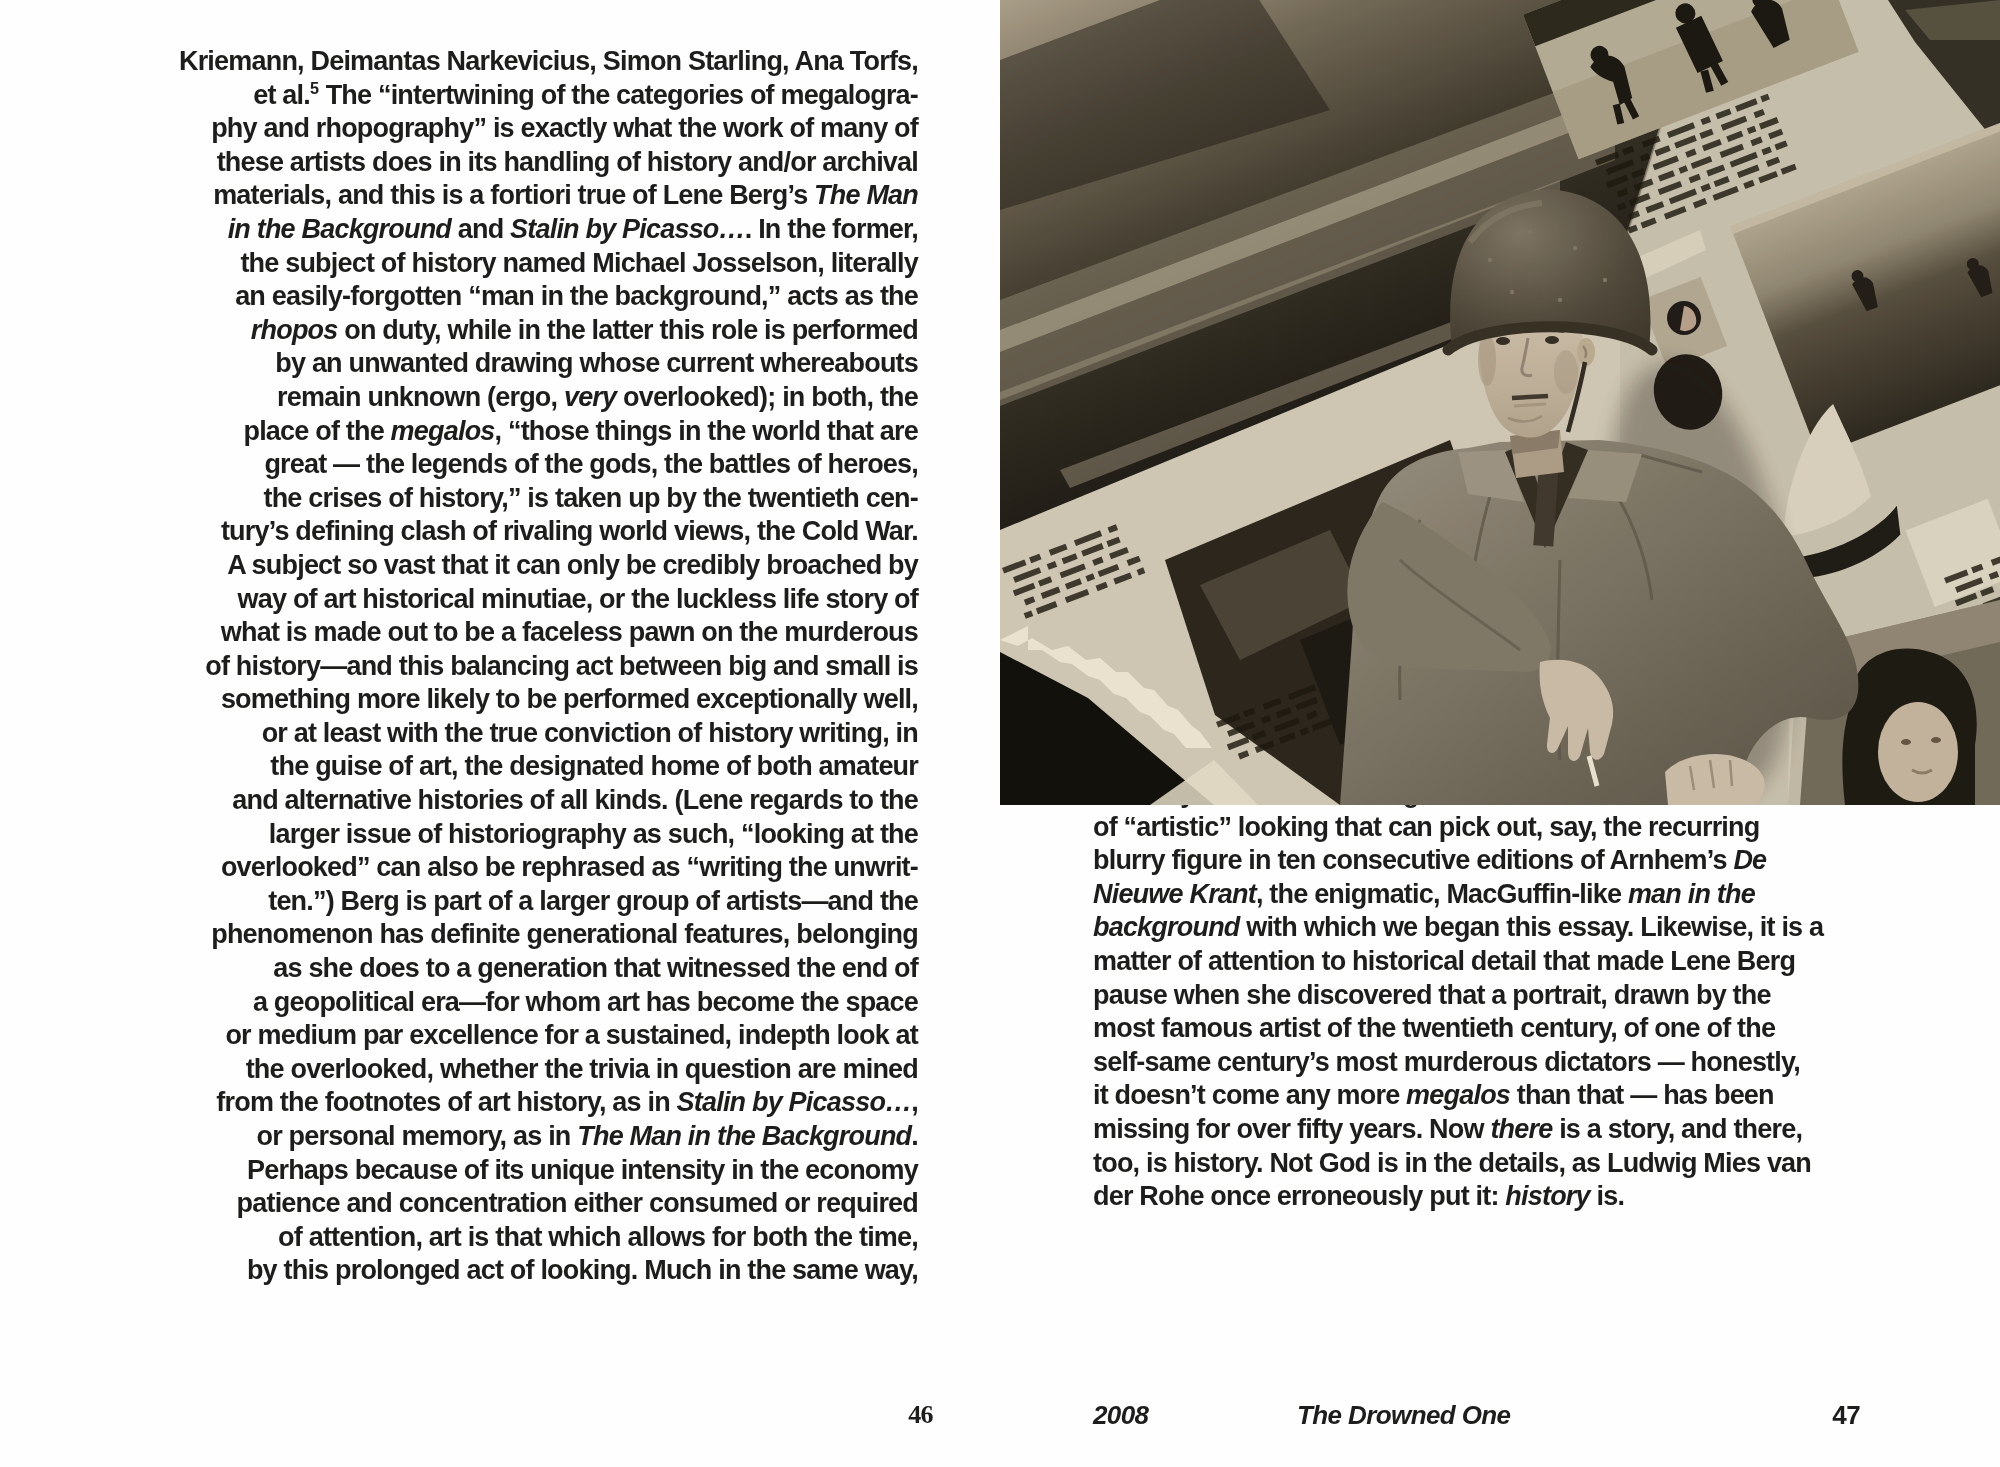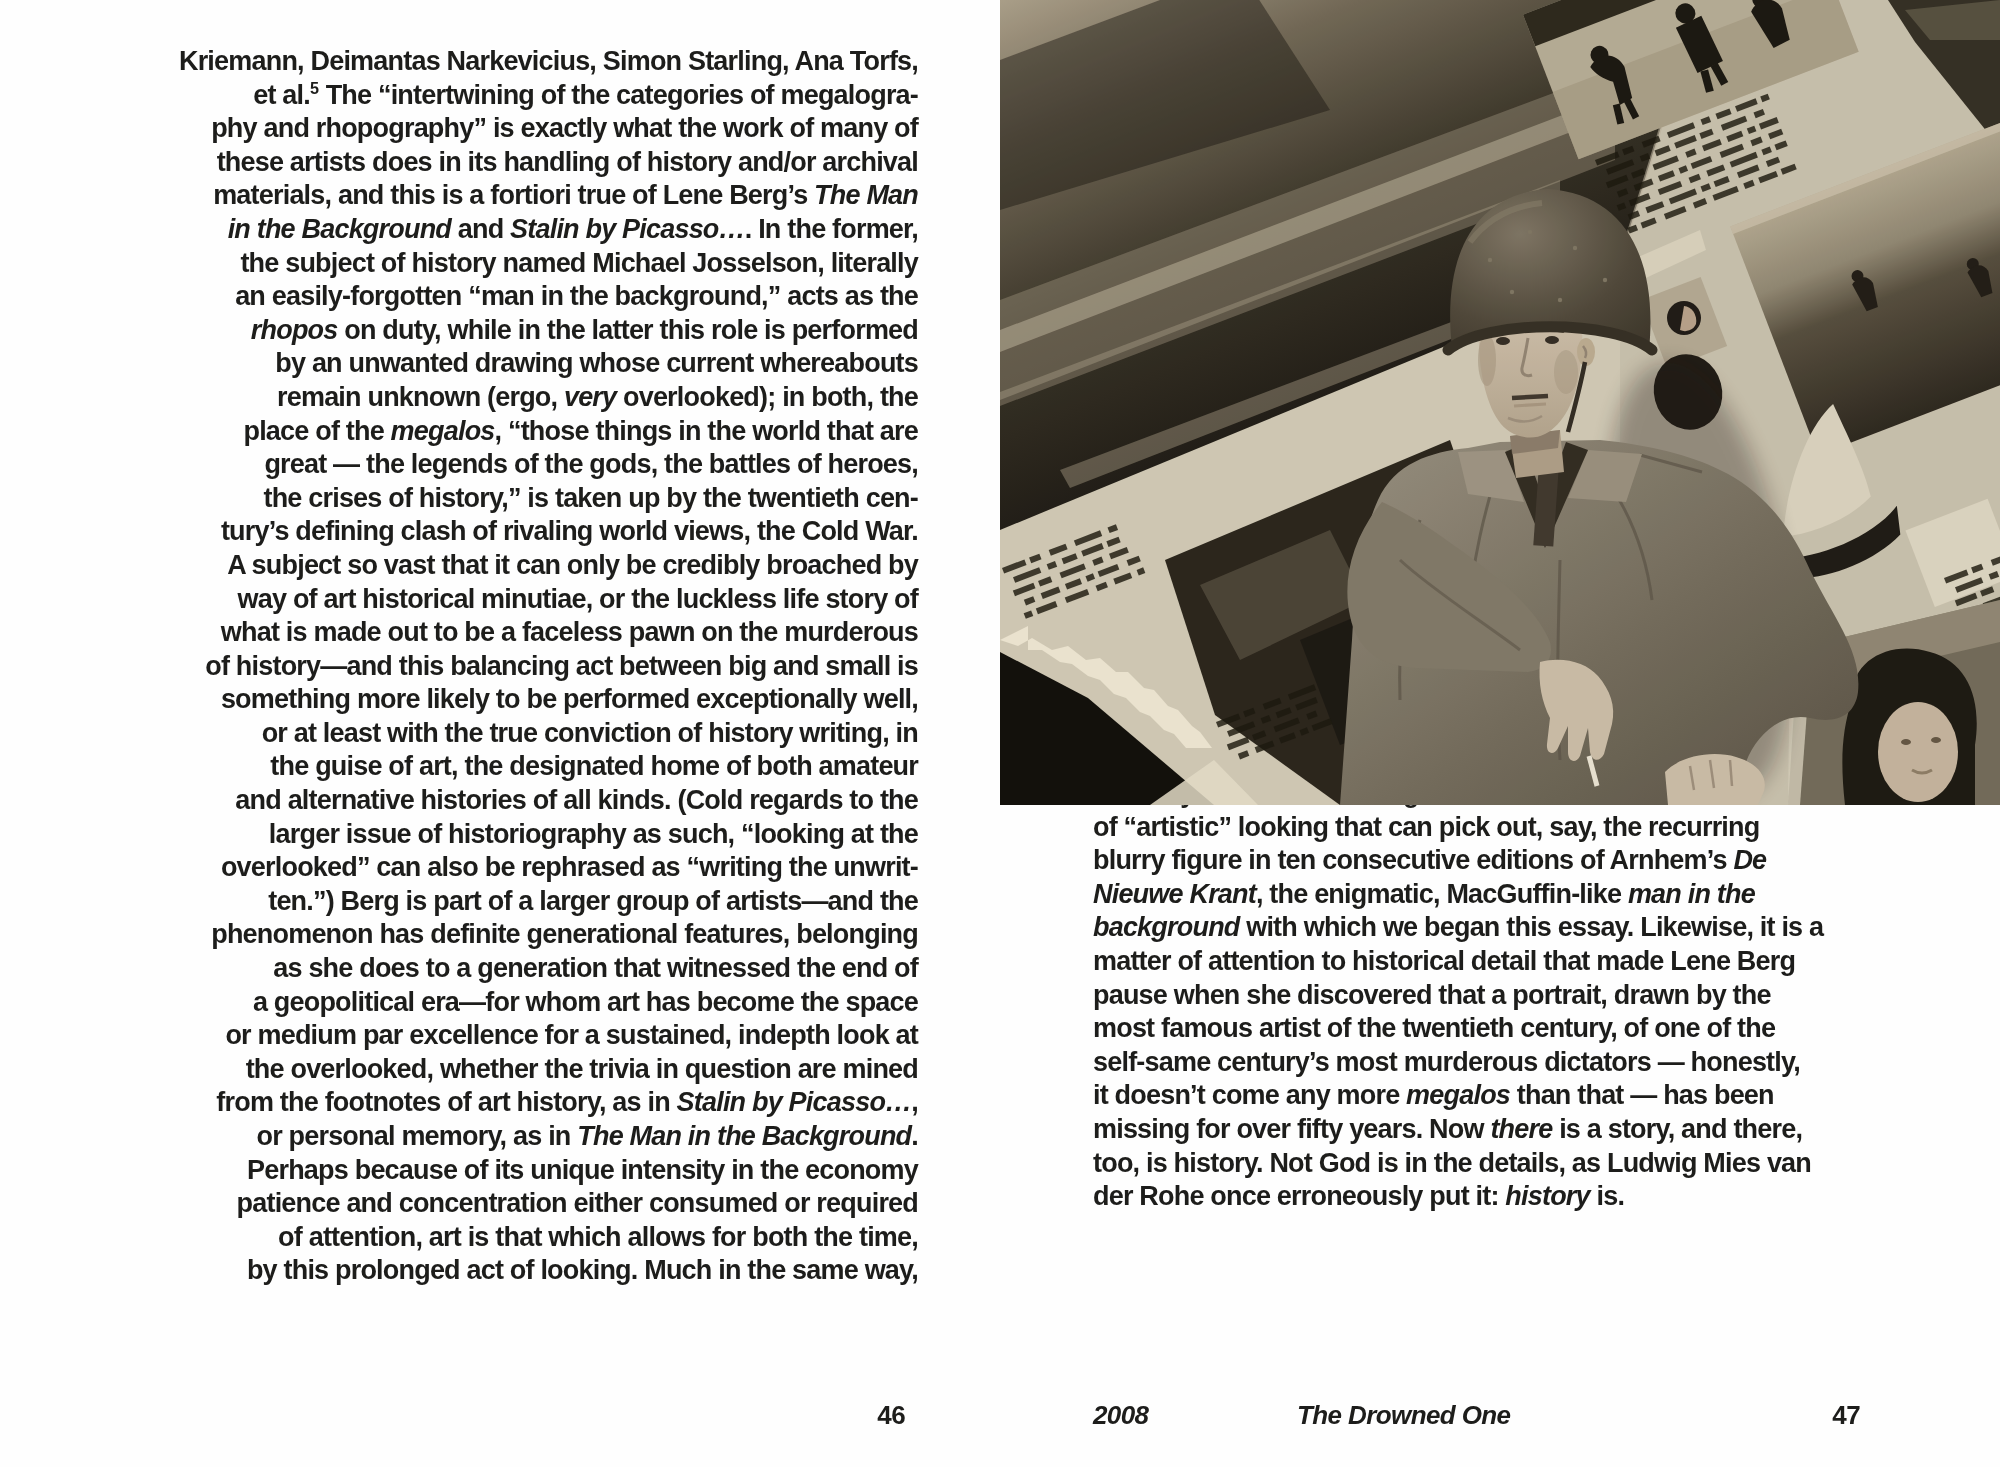--- a/index.html
+++ b/index.html
@@ -13,21 +13,21 @@
     font-size:27px;line-height:33.6px;letter-spacing:-0.8px;white-space:nowrap;
   }
   .bodyline i{font-style:italic;}
   .bodyline sup{font-size:0.6em;vertical-align:super;letter-spacing:0;line-height:0;}
   #left-column{left:143px;top:45px;width:775px;text-align:right;}
   #right-column{left:1093px;top:777px;width:785px;}
   .footer-item{
     position:absolute;top:1398px;font-size:26px;line-height:34px;letter-spacing:-0.6px;white-space:nowrap;
   }
   .italic{font-style:italic;}
-  #footer-pn-left{left:780px;width:125px;text-align:right;}
+  #footer-pn-left{left:808px;width:125px;text-align:right;font-family:Liberation Serif, serif;}
   #footer-year{left:1093px;}
   #footer-title{left:1297px;}
   #footer-pn-right{left:1735px;width:125px;text-align:right;}
   #photo-wrap{position:absolute;left:1000px;top:0;width:1000px;height:805px;}
   #photo-wrap svg{display:block;width:100%;height:100%;}
 </style>
 </head>
 <body>
 
 <div class="col" id="left-column">
@@ -46,21 +46,21 @@
     <div class="bodyline"><span>great — the legends of the gods, the battles of heroes,</span></div>
     <div class="bodyline"><span>the crises of history,” is taken up by the twentieth cen-</span></div>
     <div class="bodyline"><span>tury’s defining clash of rivaling world views, the Cold War.</span></div>
     <div class="bodyline"><span>A subject so vast that it can only be credibly broached by</span></div>
     <div class="bodyline"><span>way of art historical minutiae, or the luckless life story of</span></div>
     <div class="bodyline"><span>what is made out to be a faceless pawn on the murderous</span></div>
     <div class="bodyline"><span>of history—and this balancing act between big and small is</span></div>
     <div class="bodyline"><span>something more likely to be performed exceptionally well,</span></div>
     <div class="bodyline"><span>or at least with the true conviction of history writing, in</span></div>
     <div class="bodyline"><span>the guise of art, the designated home of both amateur</span></div>
-    <div class="bodyline"><span>and alternative histories of all kinds. (Cold regards to the</span></div>
+    <div class="bodyline"><span>and alternative histories of all kinds. (Lene regards to the</span></div>
     <div class="bodyline"><span>larger issue of historiography as such, “looking at the</span></div>
     <div class="bodyline"><span>overlooked” can also be rephrased as “writing the unwrit-</span></div>
     <div class="bodyline"><span>ten.”) Berg is part of a larger group of artists—and the</span></div>
     <div class="bodyline"><span>phenomenon has definite generational features, belonging</span></div>
     <div class="bodyline"><span>as she does to a generation that witnessed the end of</span></div>
     <div class="bodyline"><span>a geopolitical era—for whom art has become the space</span></div>
     <div class="bodyline"><span>or medium par excellence for a sustained, indepth look at</span></div>
     <div class="bodyline"><span>the overlooked, whether the trivia in question are mined</span></div>
     <div class="bodyline"><span>from the footnotes of art history, as in </span><i>Stalin by Picasso…</i><span>,</span></div>
     <div class="bodyline"><span>or personal memory, as in </span><i>The Man in the Background</i><span>.</span></div>

